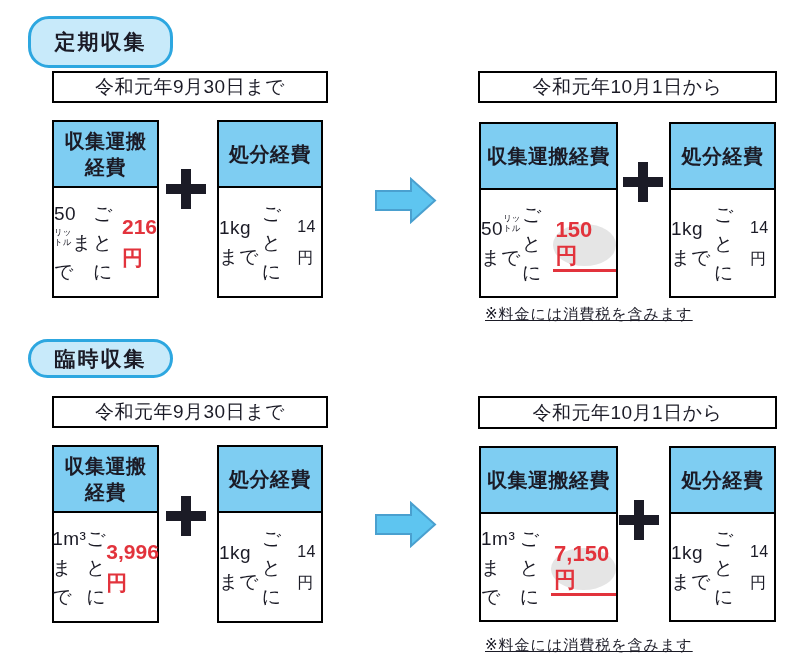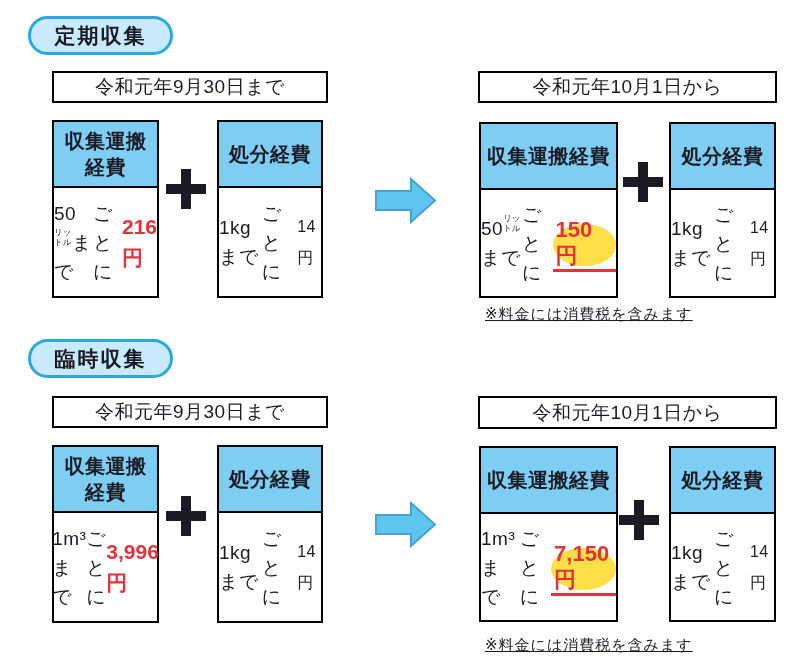--- a/index.html
+++ b/index.html
@@ -66,21 +66,21 @@
   }
   .price-red {
     color: #e2333c;
     font-weight: bold;
     font-size: 21px;
     line-height: 31px;
     letter-spacing: 0;
   }
   .price-black { font-size: 16px; line-height: 31px; }
   .highlight {
-    background: #fde047;
+    background: #e5e5e5;
     border-radius: 50%;
     width: 124px;
     height: 42px;
     display: flex;
     align-items: center;
     justify-content: center;
     margin-top: 3px;
   }
   .highlight .price-red {
     border-bottom: 3px solid #e2333c;
@@ -118,21 +118,21 @@
     font-size: 15px;
     letter-spacing: 1px;
     text-decoration: underline;
   }
 </style>
 </head>
 <body>
 
 <div class="canvas">
 
-  <div class="badge" style="left:28px; top:16px; width:145px; height:39px;">
+  <div class="badge" style="left:28px; top:16px; width:145px; height:52px;">
     <span>定期収集</span>
   </div>
 
   <div class="period" style="left:52px; top:71px; width:276px; height:32px;">
     <span>令和元年9月30日まで</span>
   </div>
 
   <div class="cost-box" style="left:52px; top:120px; width:107px; height:178px;">
     <div class="cost-header">
       <span>収集運搬</span>

